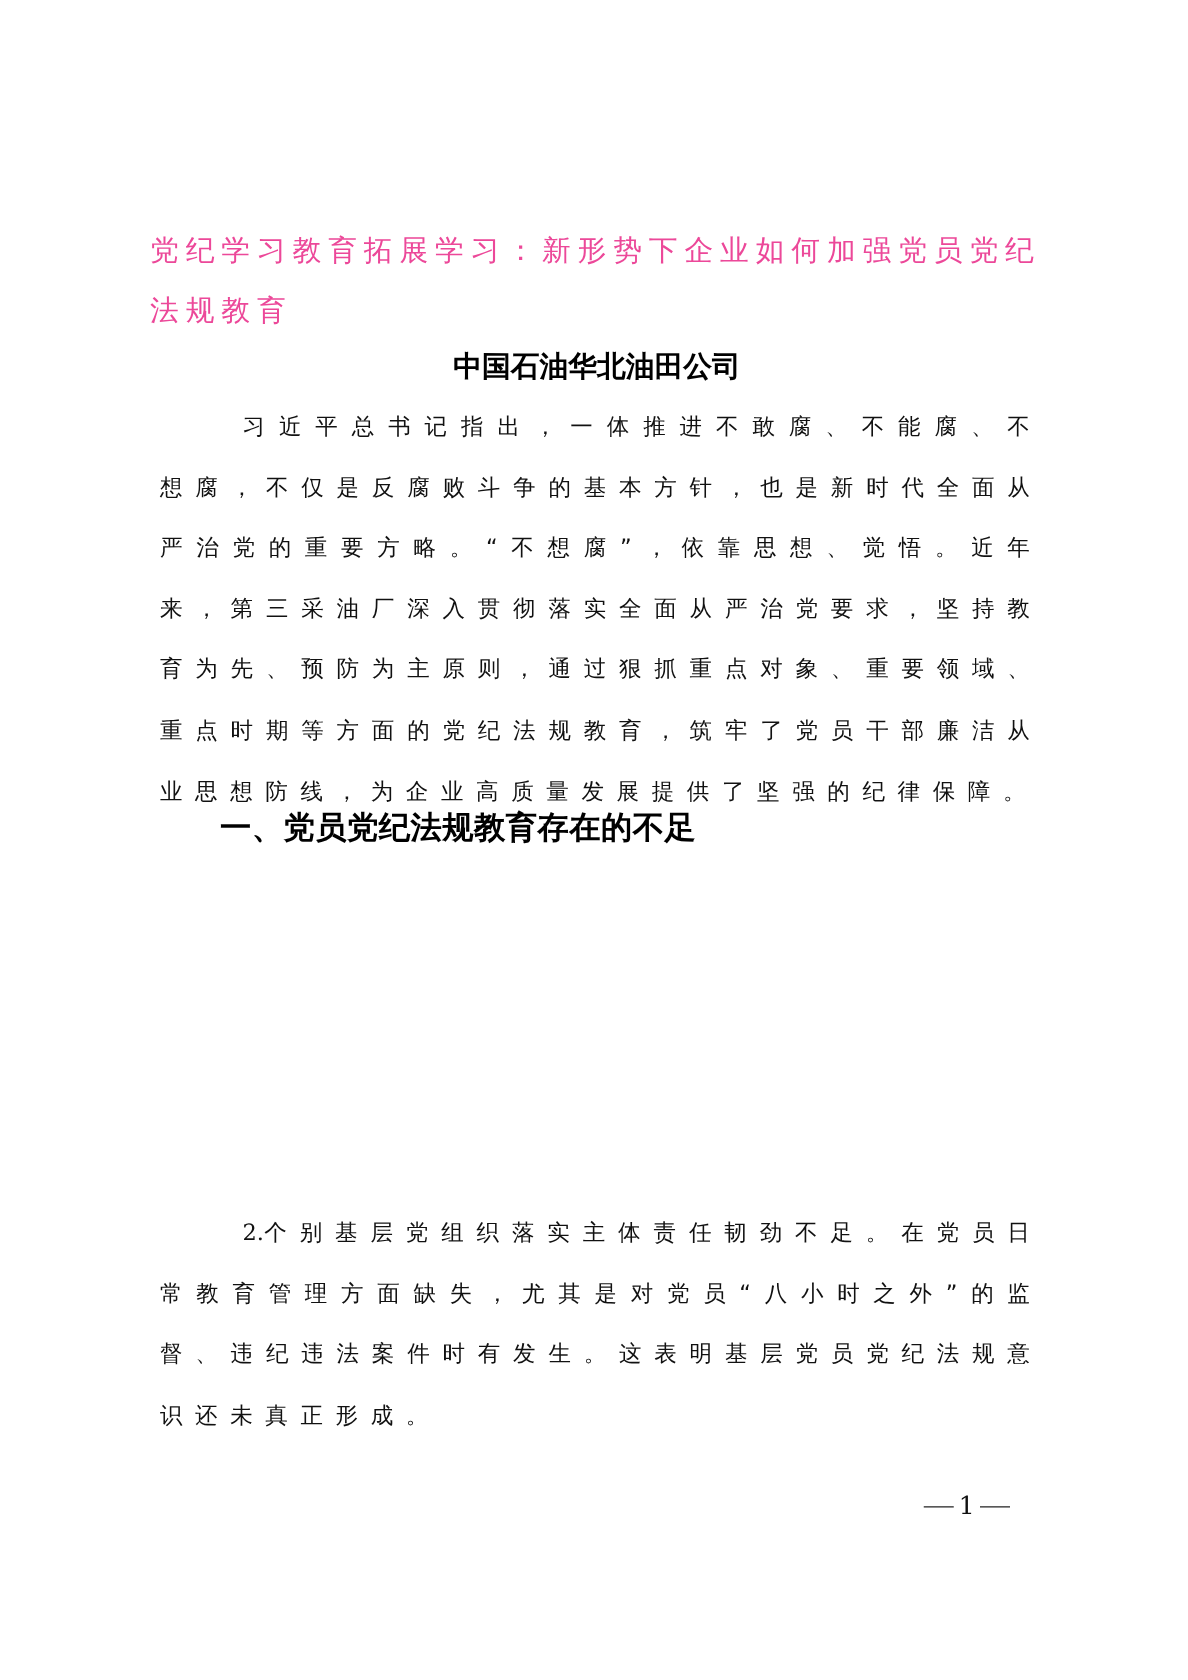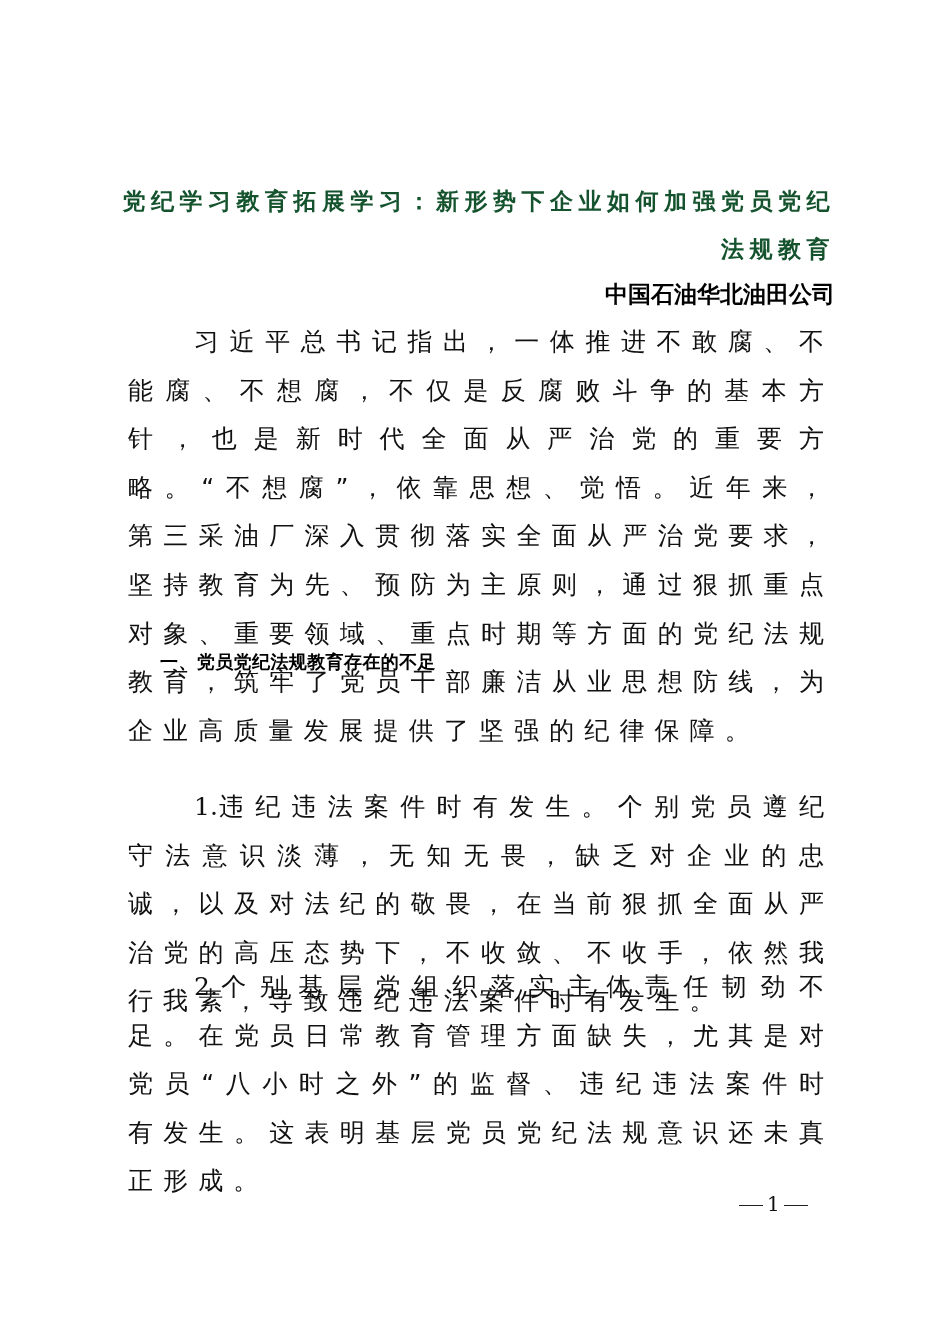--- a/index.html
+++ b/index.html
@@ -20,67 +20,67 @@
       left: 0;
       top: 0;
       width: 950px;
       height: 1344px;
       background: #ffffff;
     }
     .title {
       position: absolute;
       left: 120px;
       width: 715px;
-      text-align: right;
+      text-align: left;
       font-family: "DejaVu Sans", sans-serif;
       font-size: 23px;
-      font-weight: bold;
+      font-weight: normal;
       letter-spacing: 5.5px;
       line-height: 48px;
       top: 177px;
-      color: #14532d;
+      color: #ec4899;
       margin: 0;
     }
     .org {
       position: absolute;
       left: 120px;
       width: 715px;
-      text-align: right;
+      text-align: center;
       top: 272px;
       font-family: "DejaVu Serif", serif;
       font-size: 23px;
       font-weight: bold;
       line-height: 44px;
       letter-spacing: 0px;
       color: #000000;
       margin: 0;
     }
     .body-text {
       position: absolute;
       left: 128px;
       width: 706px;
       font-family: "DejaVu Sans", sans-serif;
-      font-size: 25px;
+      font-size: 18px;
       letter-spacing: 10.1px;
       line-height: 48.6px;
       color: #111111;
       text-align: justify;
       margin: 0;
     }
     .indent {
       text-indent: 66px;
     }
     .p1 { top: 318px; }
     .heading {
       position: absolute;
-      left: 112px;
+      left: 128px;
       top: 638px;
       width: 706px;
       font-family: Liberation Sans, sans-serif;
-      font-size: 18px;
+      font-size: 25px;
       font-weight: bold;
       line-height: 48px;
       text-indent: 48px;
       letter-spacing: 0.4px;
       color: #000000;
       margin: 0;
     }
     .p2 { top: 686px; }
     .p3 { top: 783px; }
     .p4 { top: 963px; }
@@ -114,19 +114,18 @@
 
   <h1 class="title">党纪学习教育拓展学习：新形势下企业如何加强党员党纪法规教育</h1>
 
   <h2 class="org">中国石油华北油田公司</h2>
 
   <p class="body-text indent p1">习近平总书记指出，一体推进不敢腐、不能腐、不想腐，不仅是反腐败斗争的基本方针，也是新时代全面从严治党的重要方略。“不想腐”，依靠思想、觉悟。近年来，第三采油厂深入贯彻落实全面从严治党要求，坚持教育为先、预防为主原则，通过狠抓重点对象、重要领域、重点时期等方面的党纪法规教育，筑牢了党员干部廉洁从业思想防线，为企业高质量发展提供了坚强的纪律保障。</p>
 
   <h3 class="heading">一、党员党纪法规教育存在的不足</h3>
 
 
-  <p class="body-text indent p3"><span class="num">1.</span><span>违纪违法案件时有发生。个别党员遵纪守法意识淡薄，无知无畏，缺乏对企业的忠诚，以及对法纪的敬畏，在当前狠抓全面从严治党的高压态势下，不收敛、不收手，依然我行我素，导致违纪违法案件时有发生。</span></p>
 
   <p class="body-text indent p4"><span class="num">2.</span><span>个别基层党组织落实主体责任韧劲不足。在党员日常教育管理方面缺失，尤其是对党员“八小时之外”的监督、违纪违法案件时有发生。这表明基层党员党纪法规意识还未真正形成。</span></p>
 
   <div class="page-number"><span class="pn-dash"></span><span>1</span><span class="pn-dash"></span></div>
 
 </div>
 
 </body></html>

